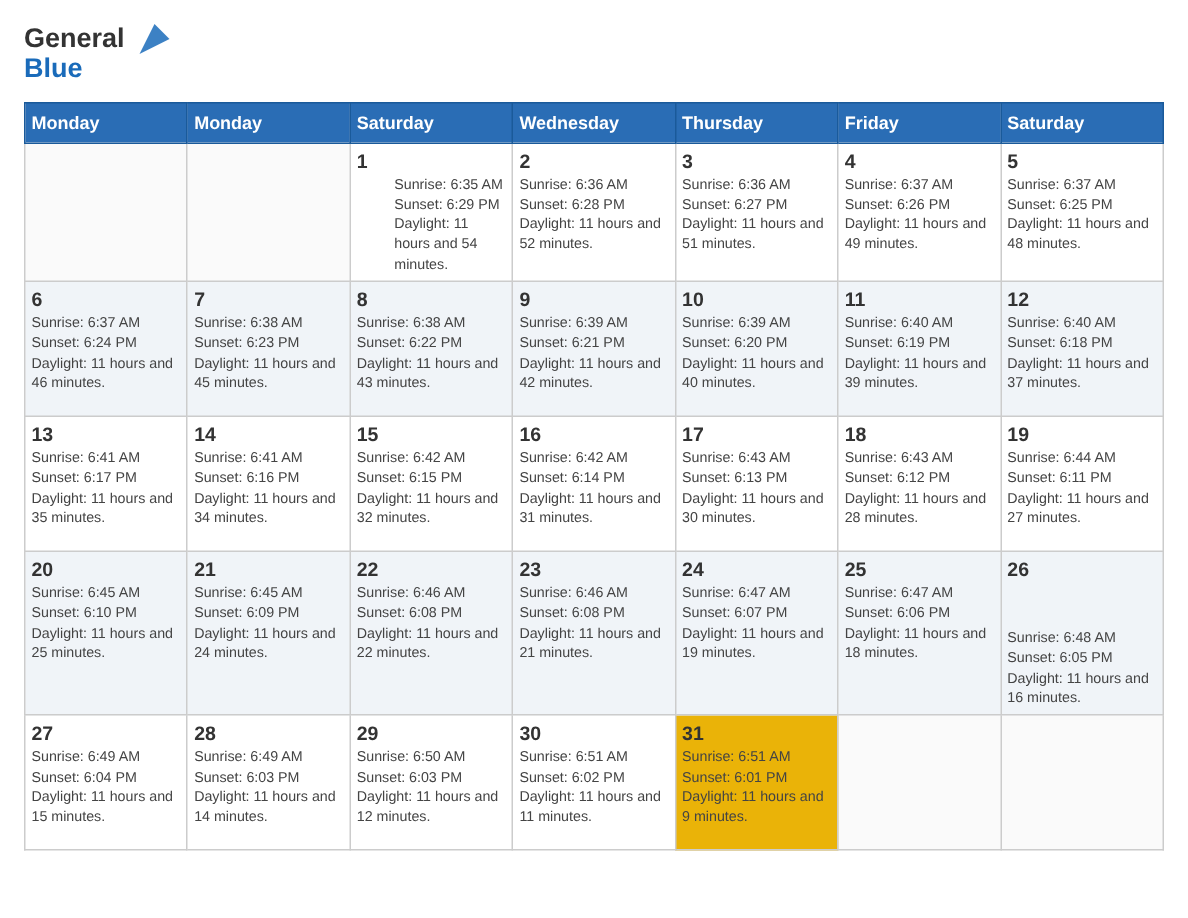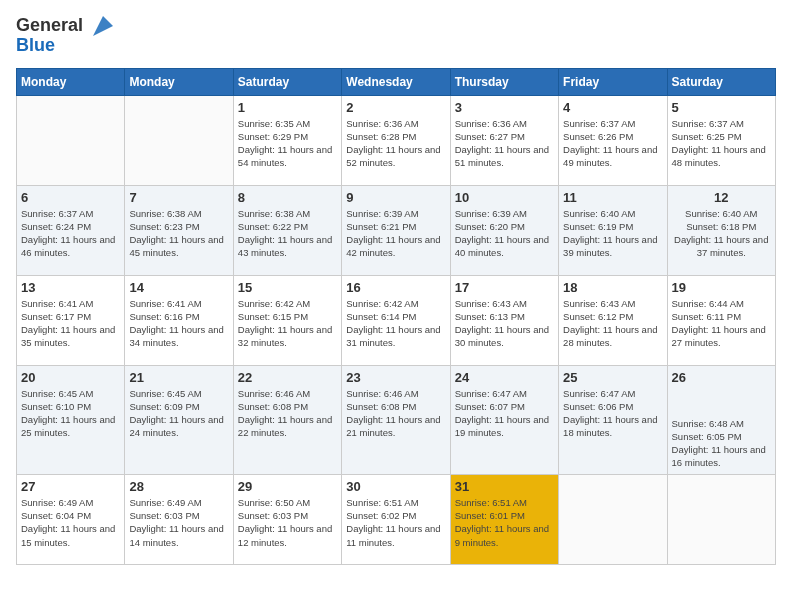--- a/index.html
+++ b/index.html
@@ -109,21 +109,21 @@
         <th>Friday</th>
         <th>Saturday</th>
       </tr>
   </thead>
   <tbody id="calendar-body">
   <tr>
         <td class="empty" style="background: rgb(250, 250, 250);"></td>
         <td class="empty" style="background: rgb(250, 250, 250);"></td>
         <td style="background: rgb(255, 255, 255);">
           <span class="day-number">1</span>
-          <div class="day-info" style="white-space: pre-line;">Sunrise: 6:35 AM
+          <div class="day-info" style="white-space: pre-line; margin-left: 25px;">Sunrise: 6:35 AM
 Sunset: 6:29 PM
 Daylight: 11 hours and 54 minutes.</div>
         </td>
         <td style="background: rgb(255, 255, 255);">
           <span class="day-number">2</span>
           <div class="day-info" style="white-space: pre-line;">Sunrise: 6:36 AM
 Sunset: 6:28 PM
 Daylight: 11 hours and 52 minutes.</div>
         </td>
         <td style="background: rgb(255, 255, 255);">
@@ -175,21 +175,21 @@
           <div class="day-info" style="white-space: pre-line;">Sunrise: 6:39 AM
 Sunset: 6:20 PM
 Daylight: 11 hours and 40 minutes.</div>
         </td>
         <td style="background: rgb(240, 244, 248);">
           <span class="day-number">11</span>
           <div class="day-info" style="white-space: pre-line;">Sunrise: 6:40 AM
 Sunset: 6:19 PM
 Daylight: 11 hours and 39 minutes.</div>
         </td>
-        <td style="background: rgb(240, 244, 248); text-align: center;">
+        <td style="background: rgb(240, 244, 248);">
           <span class="day-number">12</span>
           <div class="day-info" style="white-space: pre-line;">Sunrise: 6:40 AM
 Sunset: 6:18 PM
 Daylight: 11 hours and 37 minutes.</div>
         </td>
       </tr>
       <tr>
         <td style="background: rgb(255, 255, 255);">
           <span class="day-number">13</span>
           <div class="day-info" style="white-space: pre-line;">Sunrise: 6:41 AM

